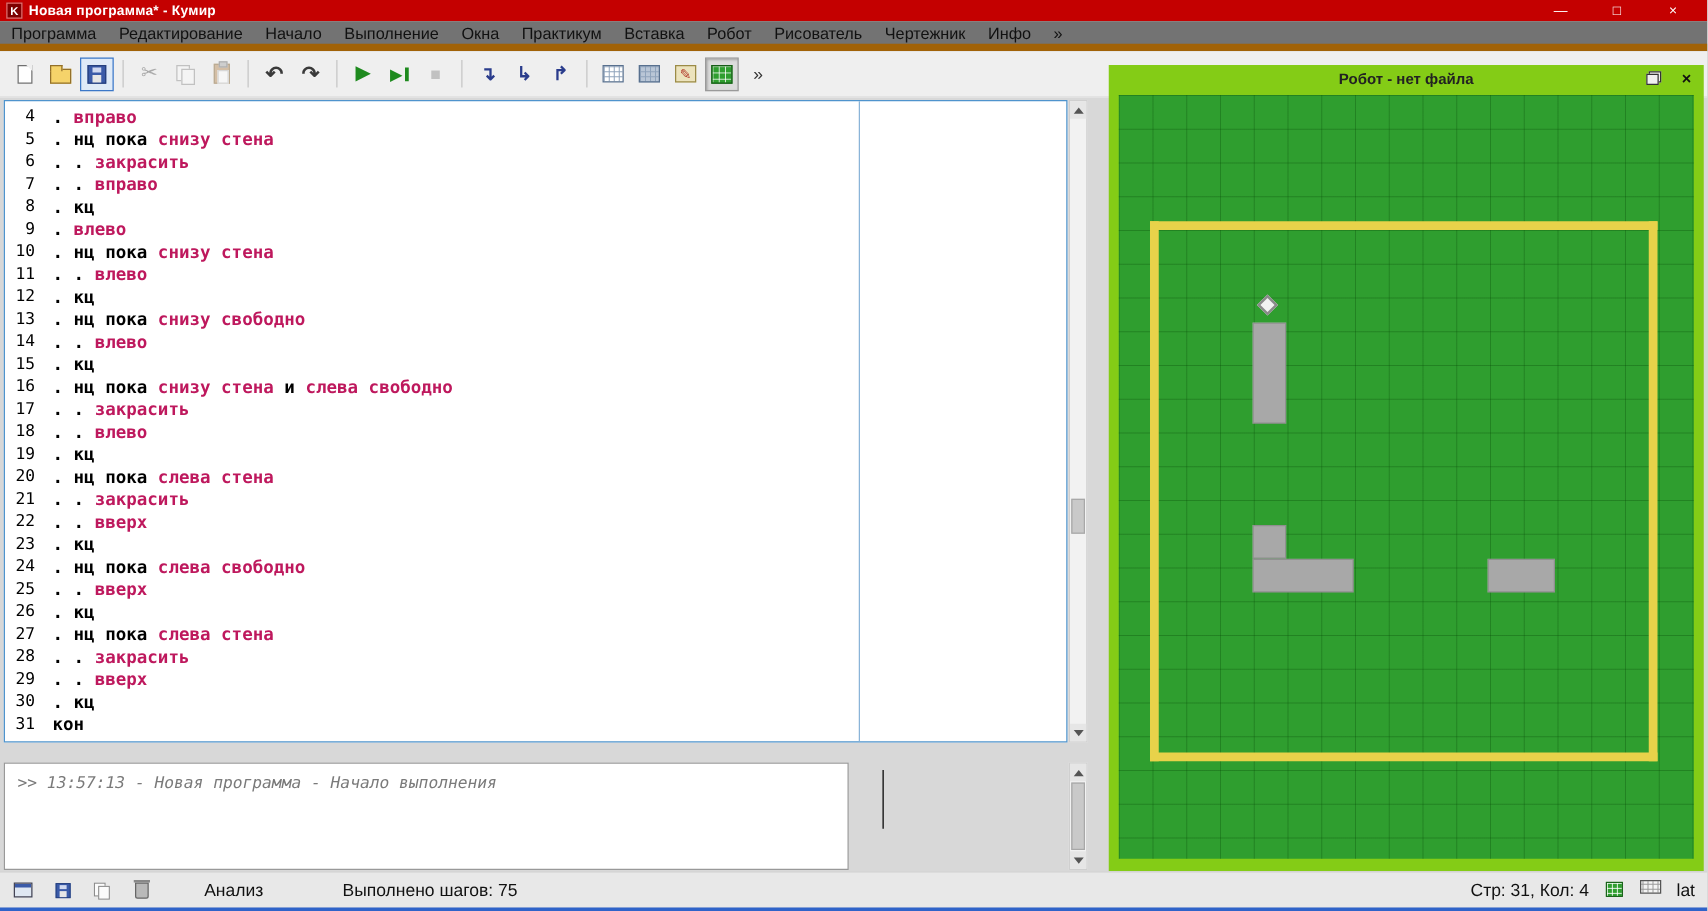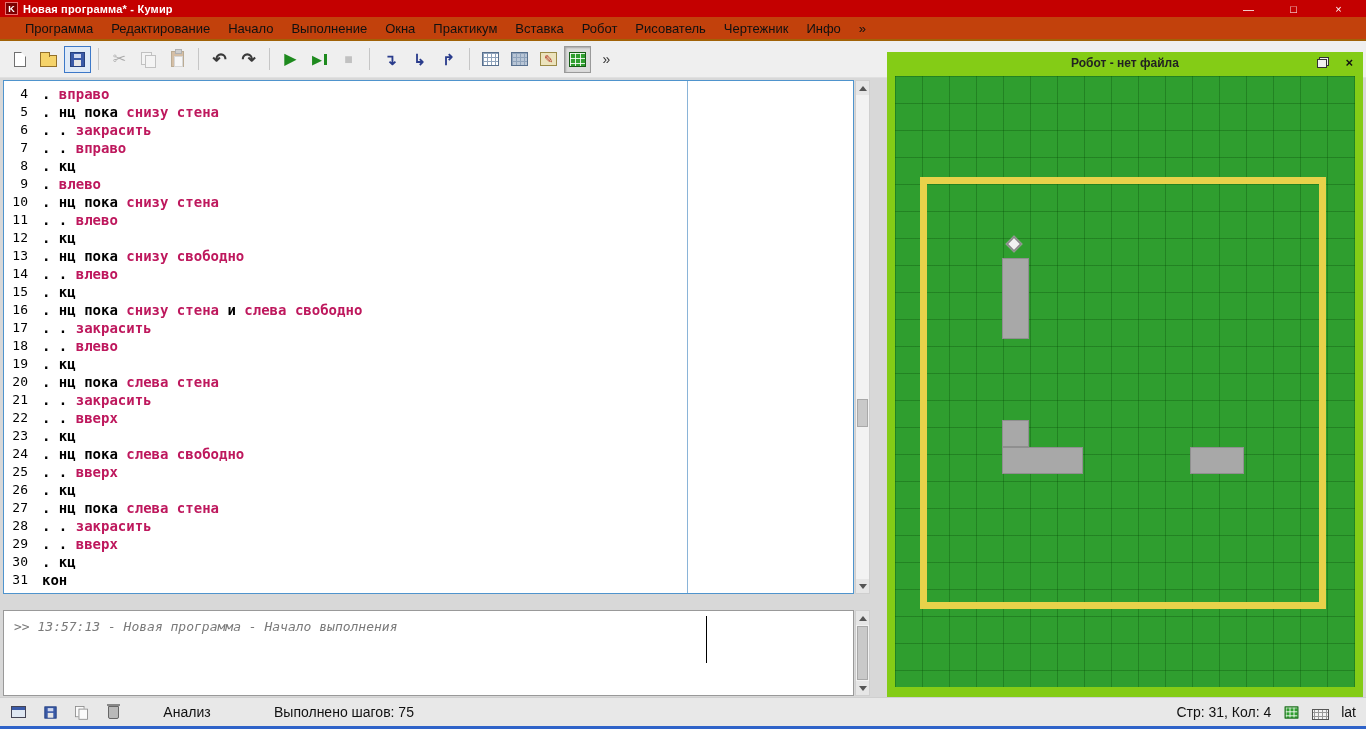--- a/index.html
+++ b/index.html
@@ -8,21 +8,21 @@
   #window{position:relative;width:1366px;height:729px;background:#d8d8d8;overflow:hidden}
 
   
   .titlebar{position:absolute;top:0;left:0;right:0;height:17px;background:#c40000;display:flex;align-items:center;padding:0 5px;color:#fff}
   .app-icon{width:13px;height:13px;background:#7d0000;border:1px solid #e87070;color:#fff;font-size:9px;font-weight:bold;display:flex;align-items:center;justify-content:center;margin-right:5px;flex:none}
   .title-text{font-size:11px;font-weight:bold;letter-spacing:.2px}
   .win-controls{margin-left:auto;display:flex;align-items:center}
   .win-btn{width:45px;height:16px;display:flex;align-items:center;justify-content:center;color:#fff;font-size:11px;cursor:default}
 
   
-  .menubar{position:absolute;top:17px;left:0;right:0;height:24px;background:#c2410c;display:flex;align-items:center;padding-left:16px;color:#111;border-bottom:2px solid #a16207}
+  .menubar{position:absolute;top:17px;left:0;right:0;height:24px;background:#737373;display:flex;align-items:center;padding-left:0;color:#111;border-bottom:6px solid #a16207}
   .menu-item{padding:3px 9px;cursor:default;white-space:nowrap}
 
   
   .content{position:absolute;top:41px;left:0;right:0;bottom:32px;background:#d8d8d8}
 
   
   .toolbar{position:absolute;top:0;left:0;right:0;height:37px;background:#efefef;display:flex;align-items:center;padding:0 5px;border-bottom:1px solid #e0e0e0}
   .tb-btn{width:27px;height:27px;display:flex;align-items:center;justify-content:center;margin:0 1px;border:1px solid transparent;flex:none}
   .tb-btn.active{border-color:#3c78c8;background:#dfeaf7}
   .tb-btn.pressed{border-color:#9a9a9a;background:#dcdcdc;box-shadow:inset 1px 1px 2px rgba(0,0,0,.25)}
@@ -61,21 +61,21 @@
 
   
   .vscroll{position:absolute;width:15px;background:#f2f2f2;border:1px solid #cfcfcf}
   .vs-arrow{position:absolute;left:0;right:0;height:14px;display:flex;align-items:center;justify-content:center;background:#e6e6e6}
   .vs-arrow.up{top:0}.vs-arrow.down{bottom:0}
   .vs-arrow.up::before{content:'';border-left:4px solid transparent;border-right:4px solid transparent;border-bottom:5px solid #555}
   .vs-arrow.down::before{content:'';border-left:4px solid transparent;border-right:4px solid transparent;border-top:5px solid #555}
   .vs-thumb{position:absolute;left:1px;right:1px;background:#c9c9c9;border:1px solid #a8a8a8}
 
   
-  .console-box{position:absolute;left:3px;top:569px;width:851px;height:86px;background:#fff;border:1px solid #999}
+  .console-box{position:absolute;left:3px;top:569px;width:676px;height:86px;background:#fff;border:1px solid #999}
   .console-lines{padding:6px 0 0 10px;font-family:"DejaVu Sans Mono",monospace;font-size:13px;font-style:italic;color:#7a7a7a}
   .console-row{height:30px;line-height:20px;white-space:pre}
   .console-cursor{position:absolute;left:702px;top:5px;width:1px;height:47px;background:#000}
 
   
   .robot-panel{position:absolute;left:887px;top:11px;width:476px;height:645px;background:#84cc16}
   .panel-titlebar{height:22px;position:relative;display:flex;align-items:center;justify-content:center;font-size:12px;font-weight:bold;color:#222}
   .panel-controls{position:absolute;right:10px;top:4px;display:flex;gap:16px;align-items:center}
   .i-restore{position:relative;width:12px;height:11px}
   .i-restore::before{content:'';position:absolute;right:0;top:0;width:8px;height:7px;border:1px solid #333;background:#f0f0f0}
@@ -85,21 +85,21 @@
   .wall{position:absolute}
   .pcell{position:absolute;box-shadow:inset 0 0 0 1px rgba(0,0,0,.15)}
   .robot{position:absolute;width:12px;height:12px;background:#f2f2f2;border:2px solid #8a8a8a;transform:rotate(45deg)}
 
   
   .statusbar{position:absolute;left:0;right:0;bottom:3px;height:29px;background:#e8e8e8;border-top:1px solid #cfcfcf;display:flex;align-items:center;font-size:14px;color:#111}
   .sb-icons{display:flex;align-items:center;gap:15px;padding:0 10px;width:132px}
   .sb-icon{width:20px;height:20px;display:flex;align-items:center;justify-content:center}
   .sb-analysis{width:110px;text-align:center}
   .sb-steps{margin-left:32px}
-  .sb-right{margin-left:auto;display:flex;align-items:flex-end;gap:12px;padding-right:10px}
+  .sb-right{margin-left:auto;display:flex;align-items:flex-start;gap:12px;padding-right:10px}
   .i-term{width:15px;height:12px;background:#dfe7f2;border:1px solid #445;box-shadow:inset 0 3px 0 #3a5aa8;display:inline-block}
   .i-trash{width:11px;height:13px;background:#b9b9b9;border:1px solid #666;border-radius:0 0 2px 2px;position:relative;display:inline-block}
   .i-trash::before{content:'';position:absolute;top:-3px;left:-2px;right:-2px;height:2px;background:#888}
   .i-kb{width:17px;height:11px;border:1px solid #555;background-color:#f4f4f4;background-image:linear-gradient(to right,#999 1px,transparent 1px),linear-gradient(to bottom,#999 1px,transparent 1px);background-size:4px 4px;background-position:1px 2px;display:inline-block}
   .sb-copy{transform:scale(.85)}
   .sb-floppy{transform:scale(.8)}
 
   .bottom-strip{position:absolute;left:0;right:0;bottom:0;height:3px;background:#2f63c9}
 </style>
 </head>

